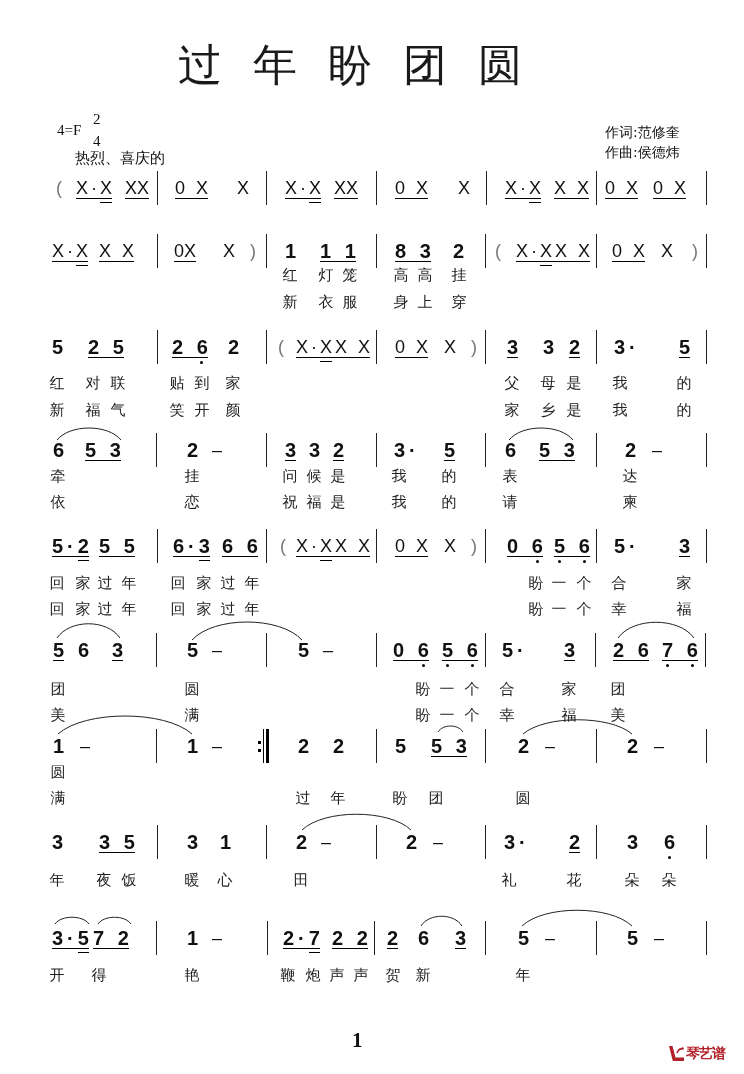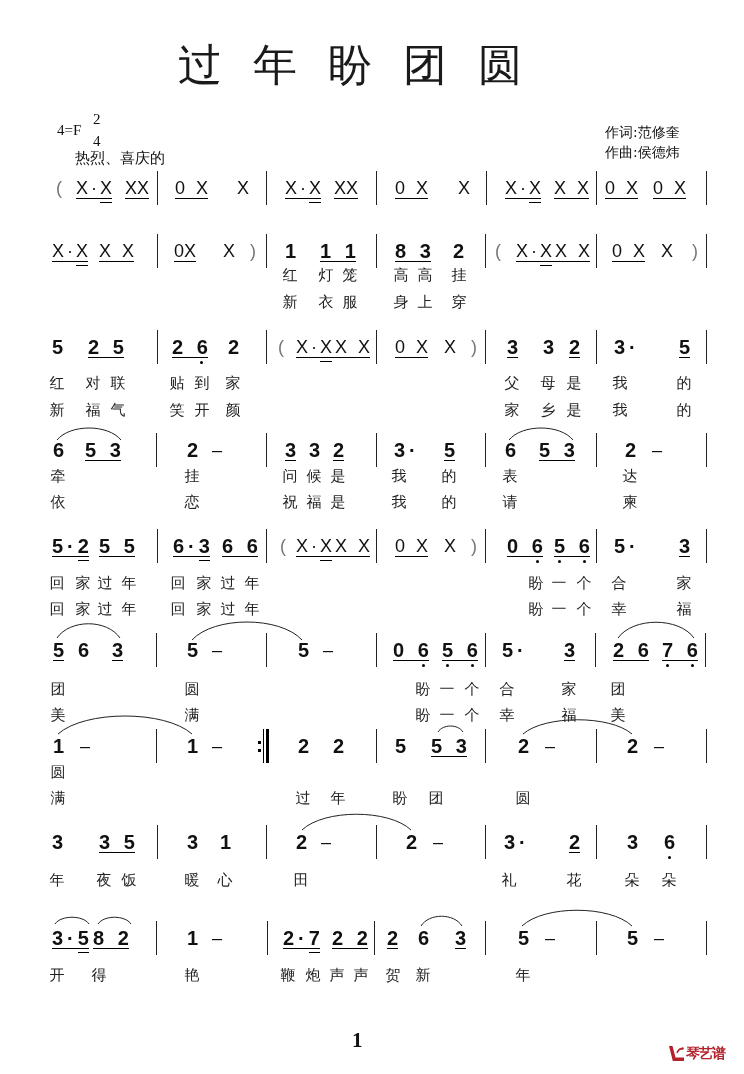--- a/index.html
+++ b/index.html
@@ -403,21 +403,21 @@
 
   <div class="row" style="top:938px">
     <svg class="slurs" viewBox="0 0 744 40">
       <path d="M55 26 C61 17, 83 17, 89 26"></path>
       <path d="M98 26 C104 17, 125 17, 131 26"></path>
       <path d="M421 28 C429 15, 454 15, 462 28"></path>
       <path d="M522 28 C544 7, 610 7, 632 28"></path>
     </svg>
     <span class="n u" style="left:52px">3·5</span>
     <i class="d" style="left:78px;width:11px"></i>
-    <span class="n u" style="left:93px">8 2</span>
+    <span class="n u" style="left:93px">7 2</span>
     <i class="bar" style="left:156px"></i>
     <span class="n" style="left:187px">1</span>
     <span class="ds" style="left:212px">–</span>
     <i class="bar" style="left:267px"></i>
     <span class="n u" style="left:283px">2·7</span>
     <i class="d" style="left:309px;width:11px"></i>
     <span class="n u" style="left:332px">2 2</span>
     <i class="bar" style="left:374px"></i>
     <span class="n u" style="left:387px">2</span>
     <span class="n" style="left:418px">6</span>

